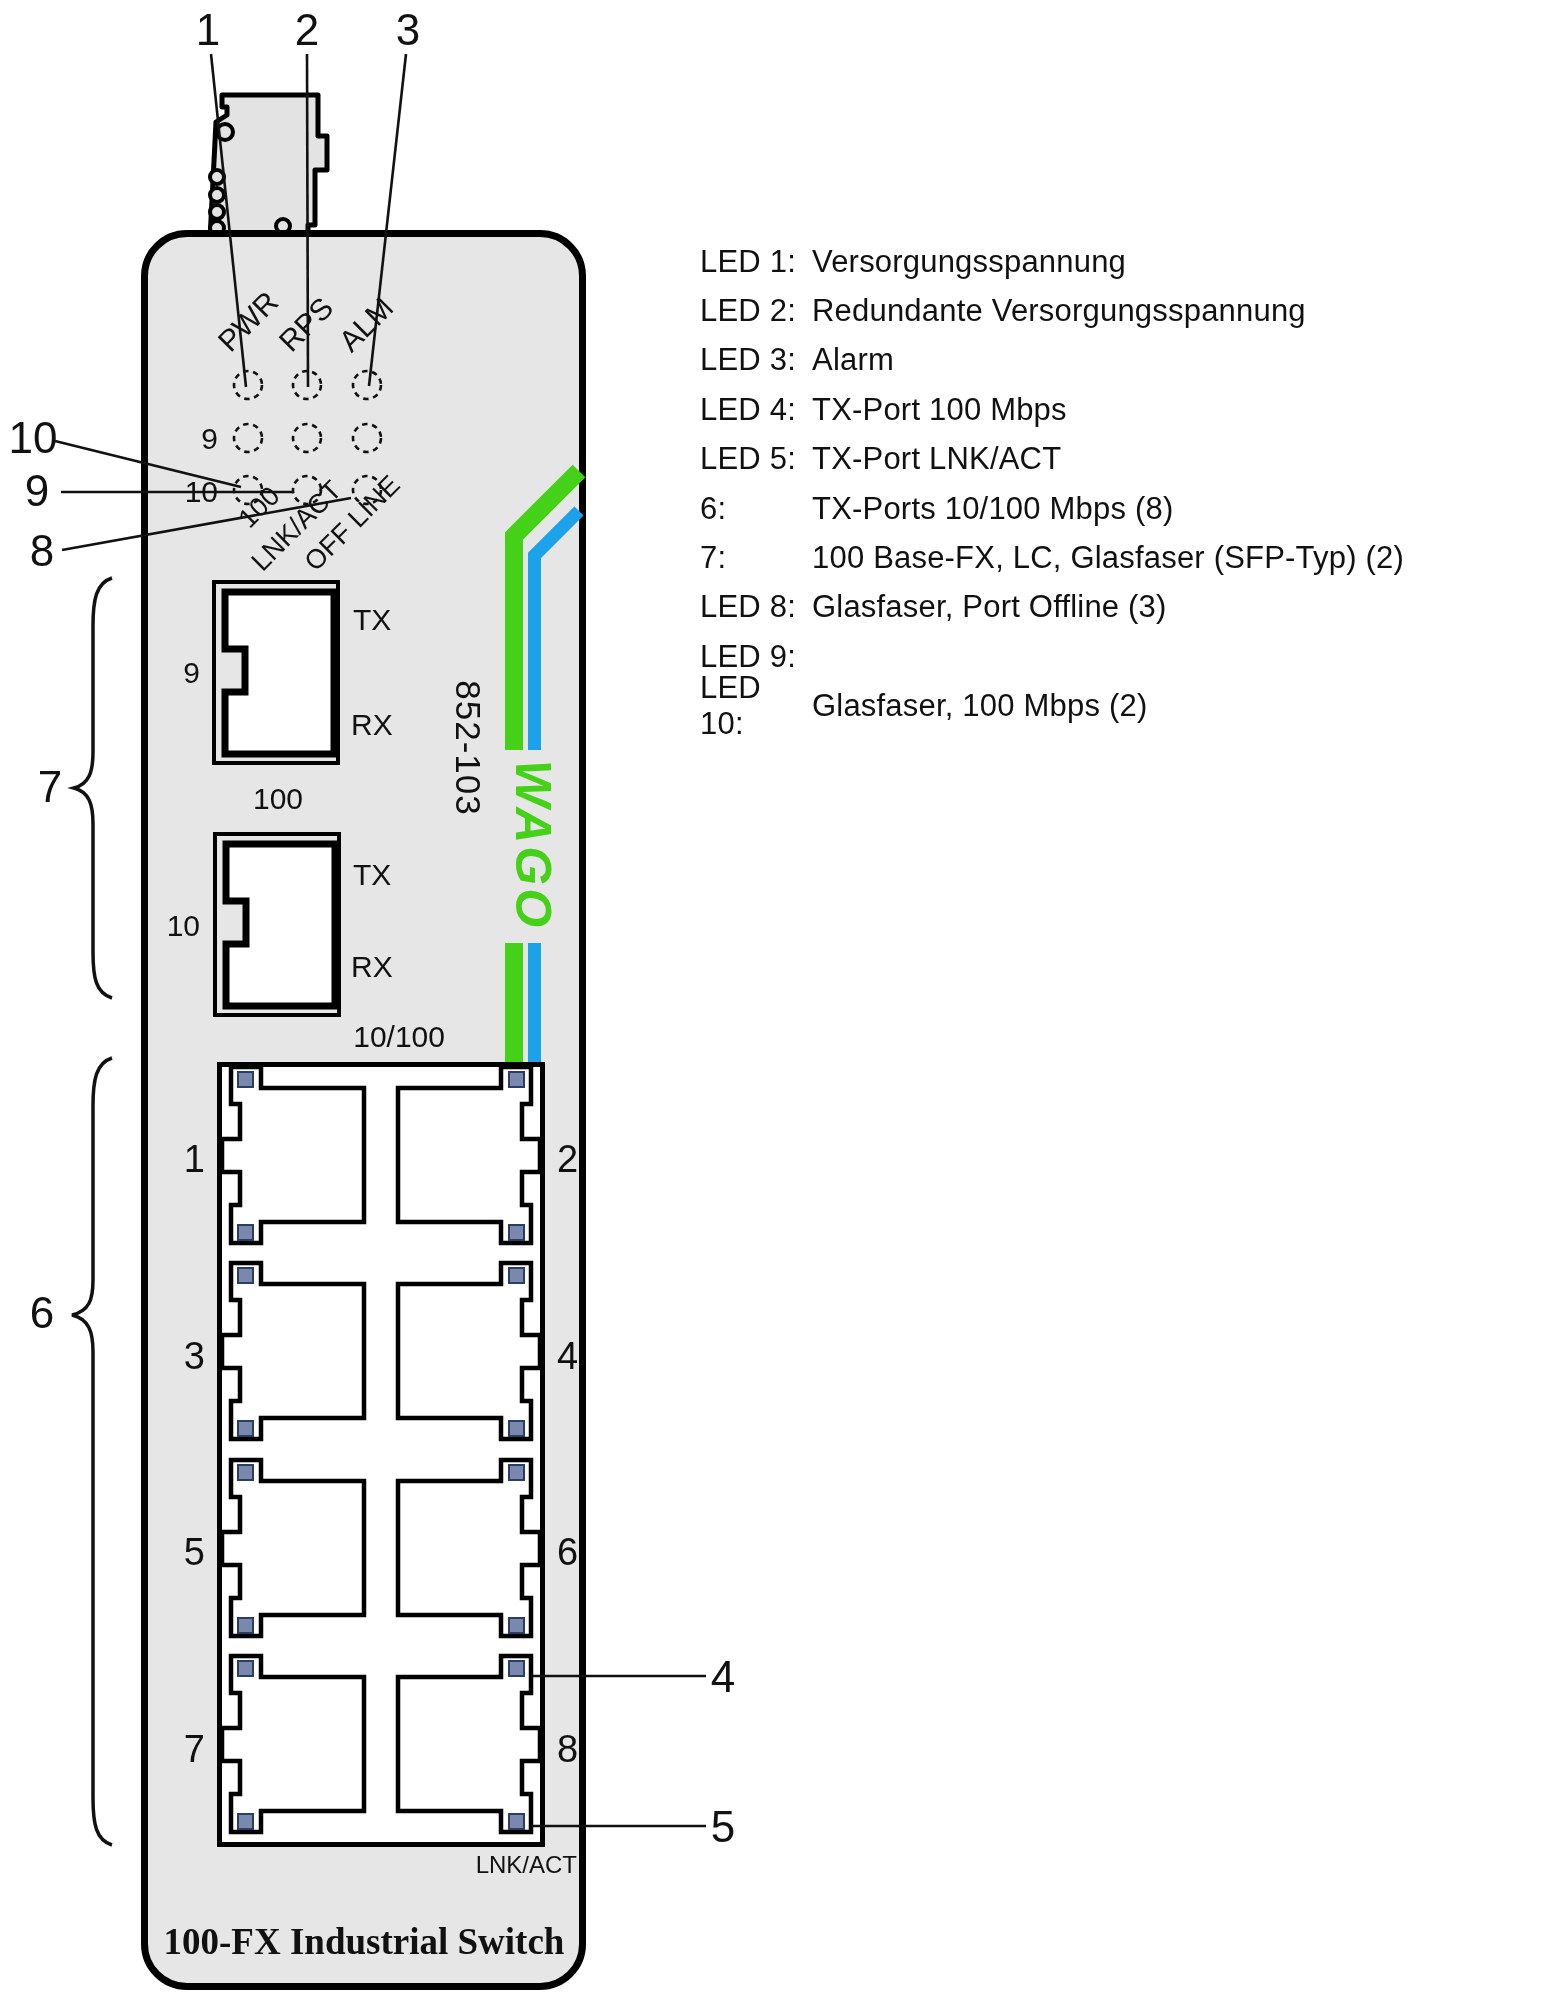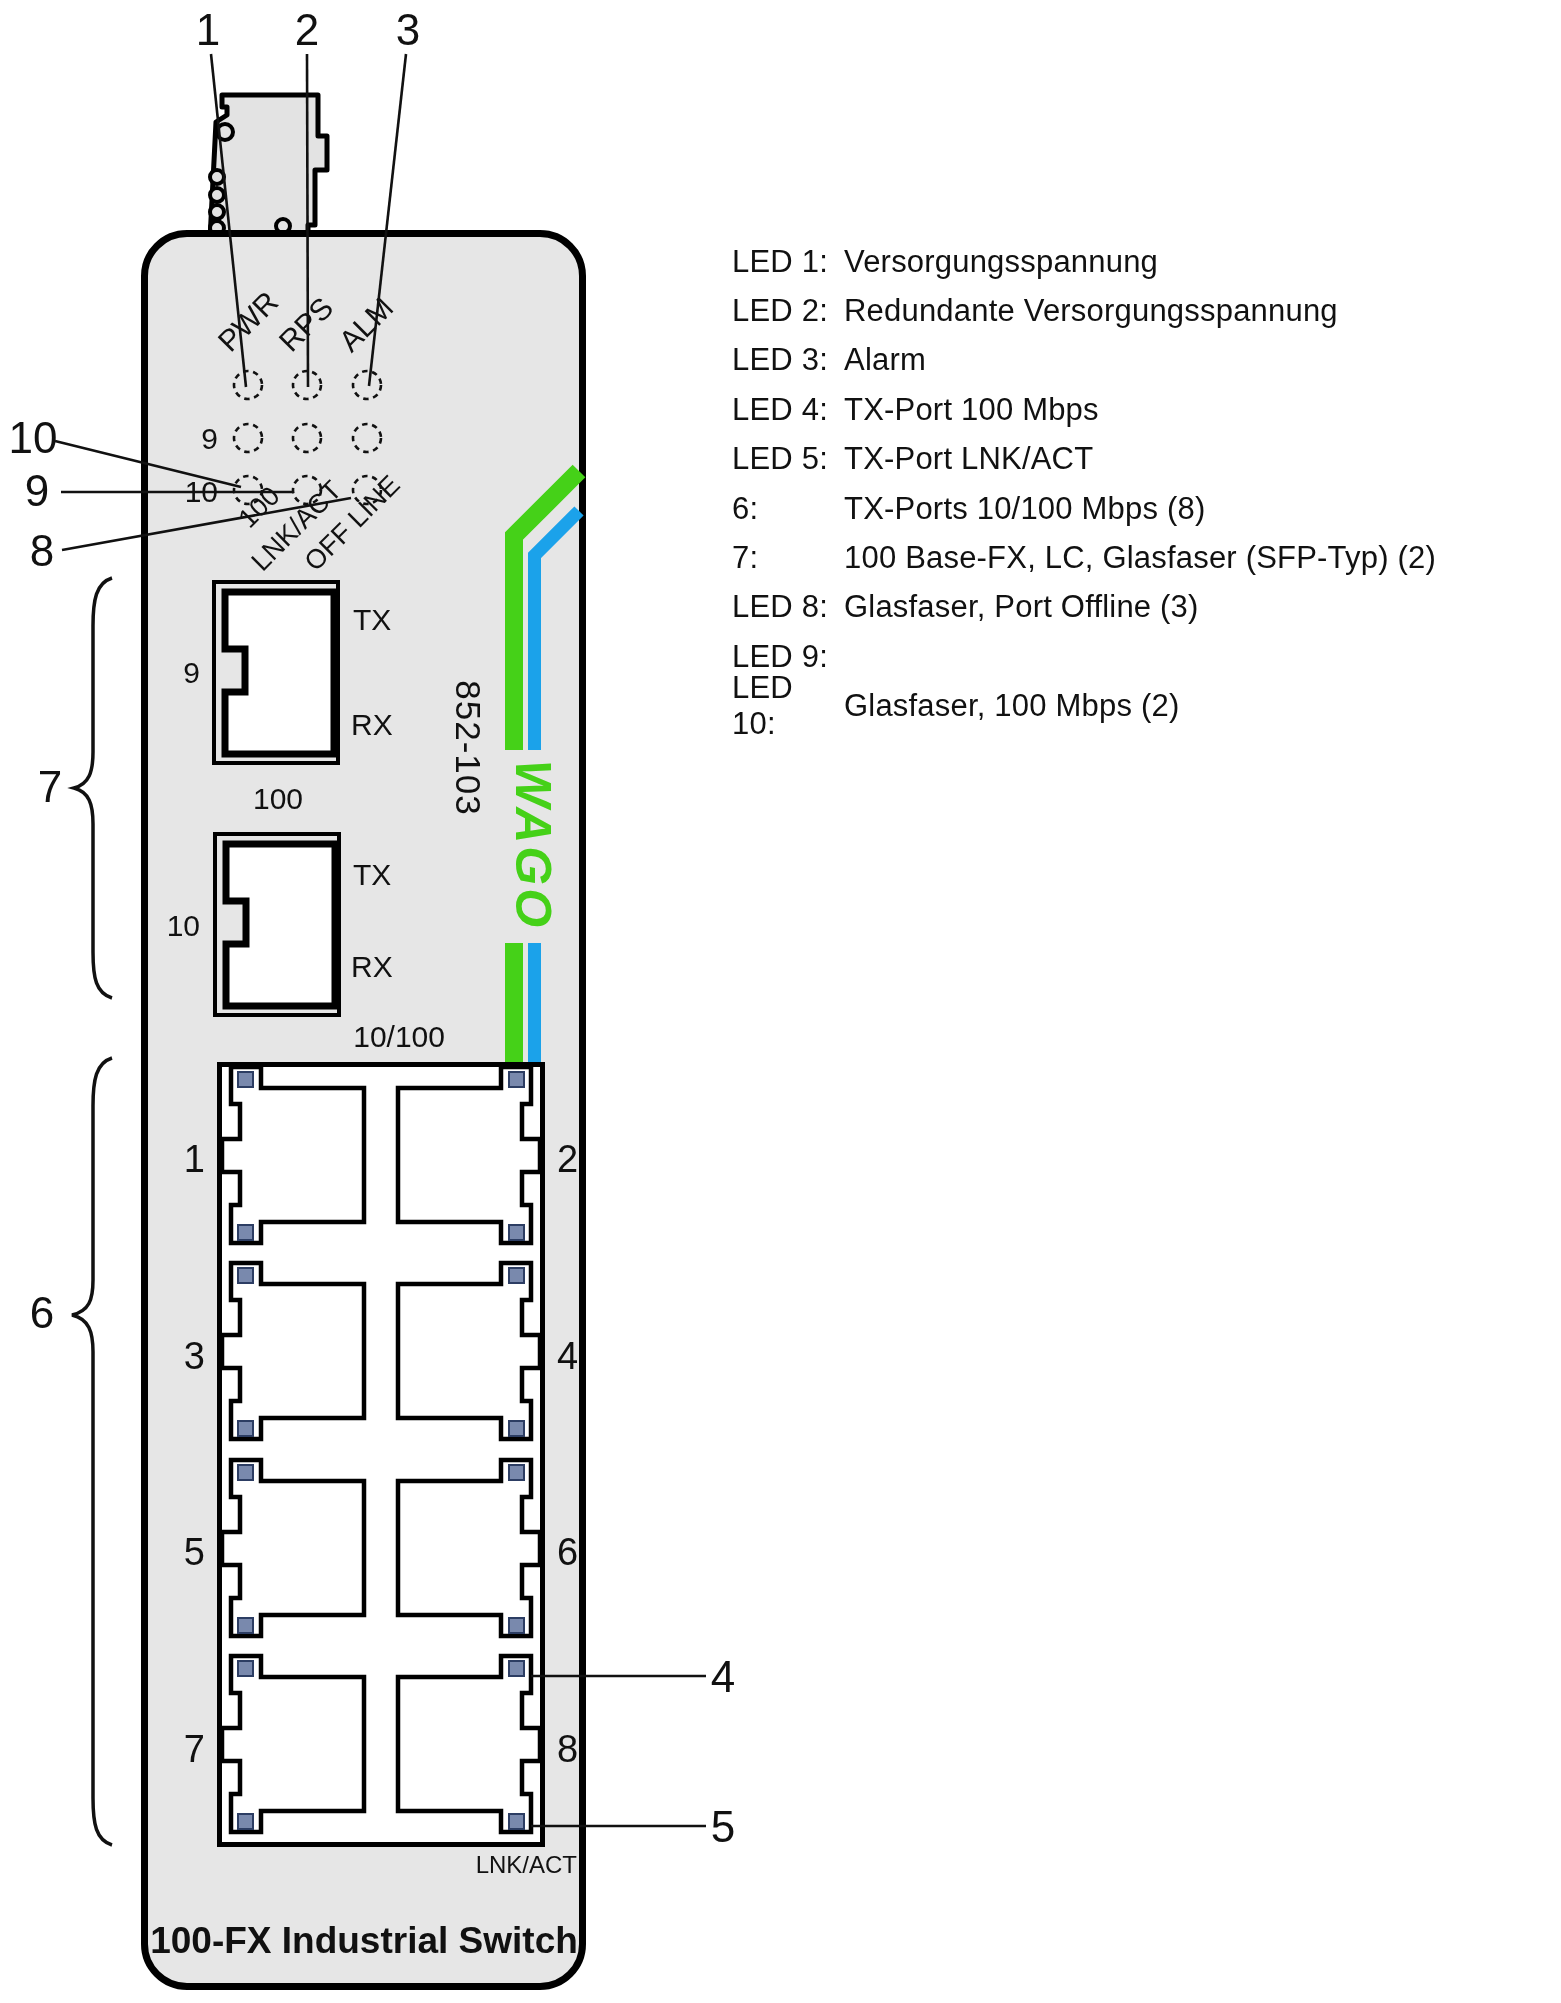--- a/index.html
+++ b/index.html
@@ -4,21 +4,21 @@
 <style>
   html,body{margin:0;padding:0;background:#fff;}
   #canvas{position:relative;width:1561px;height:2003px;background:#ffffff;overflow:hidden;
           font-family:"Liberation Sans","DejaVu Sans",sans-serif;color:#111;}
   .abs{position:absolute;}
   
   #device-body{left:141px;top:230px;width:445px;height:1760px;border:7px solid #000;
                border-radius:46px;background:var(--body,#e6e6e6);box-sizing:border-box;z-index:2;}
   
   #legend{left:700px;top:237px;width:740px;z-index:1;}
-  .legend-row{display:flex;height:49.4px;align-items:center;font-size:31px;letter-spacing:.2px;margin-left:32px;}
+  .legend-row{display:flex;height:49.4px;align-items:center;font-size:31px;letter-spacing:.2px;}
   .legend-label{width:112px;flex:0 0 112px;}
   
   .callout-num{font-size:44px;line-height:44px;transform:translate(-50%,-50%);z-index:12;white-space:nowrap;}
   
   .rot-label{transform-origin:0 100%;transform:rotate(-45deg);white-space:nowrap;z-index:6;}
   .led-col-top{font-size:30px;height:30px;line-height:30px;}
   .led-col-bot{font-size:27px;height:27px;line-height:27px;}
   .led-row-label{font-size:30px;width:60px;text-align:right;z-index:6;}
   
   .sfp-side{font-size:30px;z-index:6;}
@@ -114,21 +114,21 @@
   <div class="abs port-num pn-left" style="left:145px;top:1138px;">1</div>
   <div class="abs port-num pn-left" style="left:145px;top:1335px;">3</div>
   <div class="abs port-num pn-left" style="left:145px;top:1531px;">5</div>
   <div class="abs port-num pn-left" style="left:145px;top:1728px;">7</div>
   <div class="abs port-num" style="left:557px;top:1138px;">2</div>
   <div class="abs port-num" style="left:557px;top:1335px;">4</div>
   <div class="abs port-num" style="left:557px;top:1531px;">6</div>
   <div class="abs port-num" style="left:557px;top:1728px;">8</div>
 
   <div class="abs" id="lnkact-label">LNK/ACT</div>
-  <div class="abs title-line" style="top:1920px;">100-FX Industrial Switch</div>
+  <div class="abs title-line" style="top:1920px;font-family:Liberation Serif, serif;">100-FX Industrial Switch</div>
 
   <svg style="left:0;top:0;z-index:10;" width="1561" height="2003" viewBox="0 0 1561 2003">
     <g fill="none" stroke="#111" stroke-width="2.6" stroke-dasharray="5.5 4.6">
       <circle cx="248" cy="385" r="14"></circle>
         <circle cx="307" cy="385" r="14"></circle>
         <circle cx="367" cy="385" r="14"></circle>
       <circle cx="248" cy="438" r="14"></circle>
         <circle cx="307" cy="438" r="14"></circle>
         <circle cx="367" cy="438" r="14"></circle>
       <circle cx="248" cy="490" r="14"></circle>

